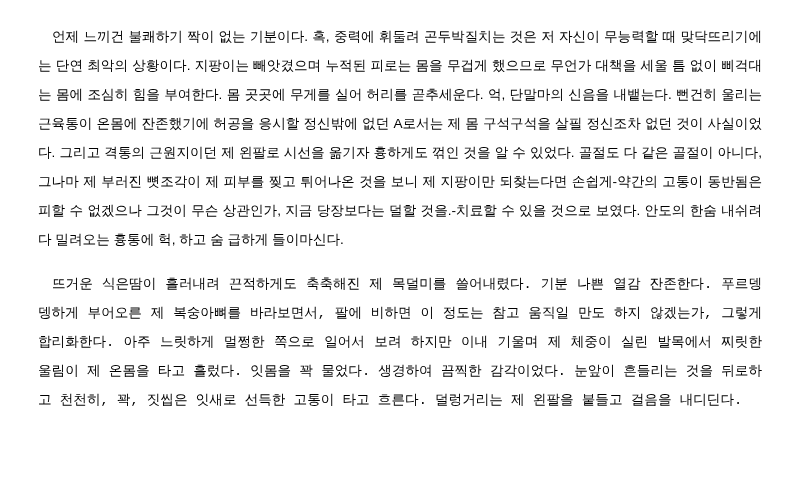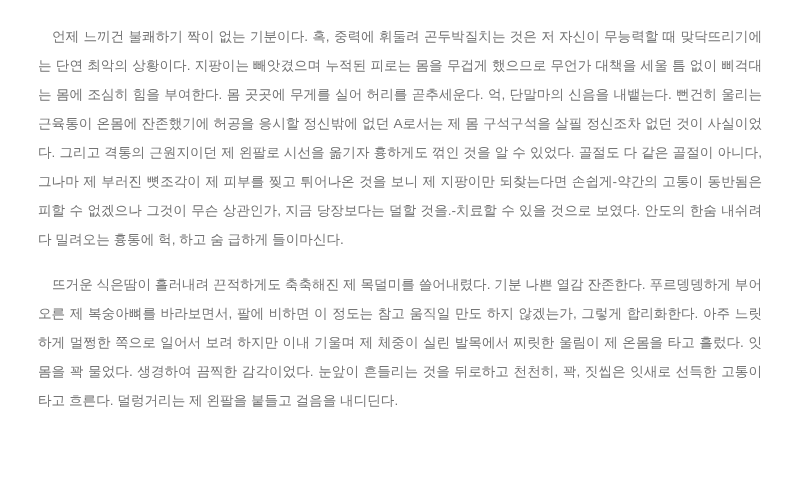--- a/index.html
+++ b/index.html
@@ -24,32 +24,33 @@
   .doc-header {
     font-size: 13.5px;
     color: #2b2b2b;
     letter-spacing: 0.1px;
     margin: 0 0 30px 0;
     white-space: pre;
   }
   .body-text {
     font-size: 13.6px;
     line-height: 29px;
-    color: #737373;
+    color: #000000;
     text-align: justify;
     text-justify: inter-character;
     word-break: break-all;
     margin: 0;
   }
   .para {
     margin: 0 0 16px 0;
     text-indent: 14px;
   }
   .para:last-child {
     margin-bottom: 8px;
+    font-family: Liberation Mono, monospace;
   }
 </style>
 </head>
 <body>
 
 <div class="page">
   <div class="body-text">
     <p class="para">언제 느끼건 불쾌하기 짝이 없는 기분이다. 혹, 중력에 휘둘려 곤두박질치는 것은 저 자신이 무능력할 때 맞닥뜨리기에는 단연 최악의 상황이다. 지팡이는 빼앗겼으며 누적된 피로는 몸을 무겁게 했으므로 무언가 대책을 세울 틈 없이 삐걱대는 몸에 조심히 힘을 부여한다. 몸 곳곳에 무게를 실어 허리를 곧추세운다. 억, 단말마의 신음을 내뱉는다. 뻔건히 울리는 근육통이 온몸에 잔존했기에 허공을 응시할 정신밖에 없던 A로서는 제 몸 구석구석을 살필 정신조차 없던 것이 사실이었다. 그리고 격통의 근원지이던 제 왼팔로 시선을 옮기자 흉하게도 꺾인 것을 알 수 있었다. 골절도 다 같은 골절이 아니다, 그나마 제 부러진 뼛조각이 제 피부를 찢고 튀어나온 것을 보니 제 지팡이만 되찾는다면 손쉽게-약간의 고통이 동반됨은 피할 수 없겠으나 그것이 무슨 상관인가, 지금 당장보다는 덜할 것을.-치료할 수 있을 것으로 보였다. 안도의 한숨 내쉬려다 밀려오는 흉통에 헉, 하고 숨 급하게 들이마신다.</p>
     <p class="para">뜨거운 식은땀이 흘러내려 끈적하게도 축축해진 제 목덜미를 쓸어내렸다. 기분 나쁜 열감 잔존한다. 푸르뎅뎅하게 부어오른 제 복숭아뼈를 바라보면서, 팔에 비하면 이 정도는 참고 움직일 만도 하지 않겠는가, 그렇게 합리화한다. 아주 느릿하게 멀쩡한 쪽으로 일어서 보려 하지만 이내 기울며 제 체중이 실린 발목에서 찌릿한 울림이 제 온몸을 타고 흘렀다. 잇몸을 꽉 물었다. 생경하여 끔찍한 감각이었다. 눈앞이 흔들리는 것을 뒤로하고 천천히, 꽉, 짓씹은 잇새로 선득한 고통이 타고 흐른다. 덜렁거리는 제 왼팔을 붙들고 걸음을 내디딘다.</p>
   </div>

